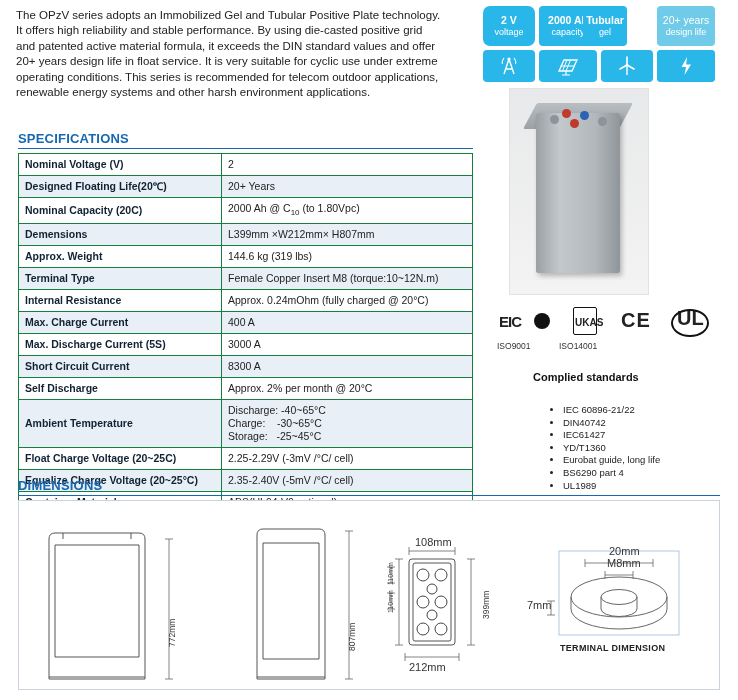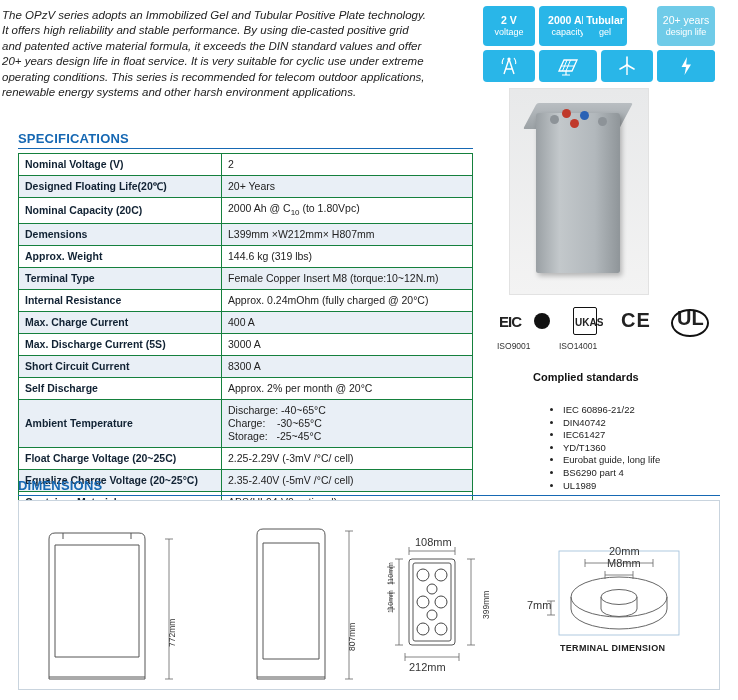--- a/index.html
+++ b/index.html
@@ -6,22 +6,22 @@
   body{
     width:738px;height:700px;
     background:#ffffff;
     font-family:"Liberation Sans", sans-serif;
     color:#1a1a1a;
     position:relative;
     overflow:hidden;
   }
   
   .intro{
-    position:absolute;left:2px;top:8px;width:425px;
-    font-size:11.5px;line-height:15.4px;color:#222;font-style:italic;
+    position:absolute;left:16px;top:8px;width:425px;
+    font-size:11.5px;line-height:15.4px;color:#222;
   }
   
   .sec-title{
     position:absolute;
     font-size:13px;font-weight:bold;color:#1668b3;letter-spacing:.2px;
   }
   #spec-title{left:18px;top:131px;}
   #dim-title{left:18px;top:478px;}
   .sec-rule{
     position:absolute;height:1px;background:#1668b3;
@@ -48,21 +48,21 @@
 
   
   .badges{position:absolute;left:483px;top:6px;width:240px;height:42px;}
   .badge{
     position:absolute;top:0;width:52px;height:40px;border-radius:4px;
     background:#29b6e8;color:#fff;text-align:center;
     font-size:10.5px;font-weight:bold;line-height:12px;
     display:flex;flex-direction:column;align-items:center;justify-content:center;
   }
   .badge span.s{font-weight:normal;font-size:9px;}
-  #b1{left:0;}
+  #b1{left:0;border-radius:7px;}
   #b2{left:56px;width:58px;}
   #b3{left:100px;width:44px;}
   #b4{left:174px;width:58px;background:#6fcbe8;}
   .appicons{position:absolute;left:483px;top:50px;width:240px;height:34px;}
   .appicon{
     position:absolute;top:0;width:52px;height:32px;border-radius:4px;
     background:#29b6e8;display:flex;align-items:center;justify-content:center;
     color:#fff;
   }
   #a1{left:0;} #a2{left:56px;width:58px;} #a3{left:118px;width:52px;} #a4{left:174px;width:58px;}

